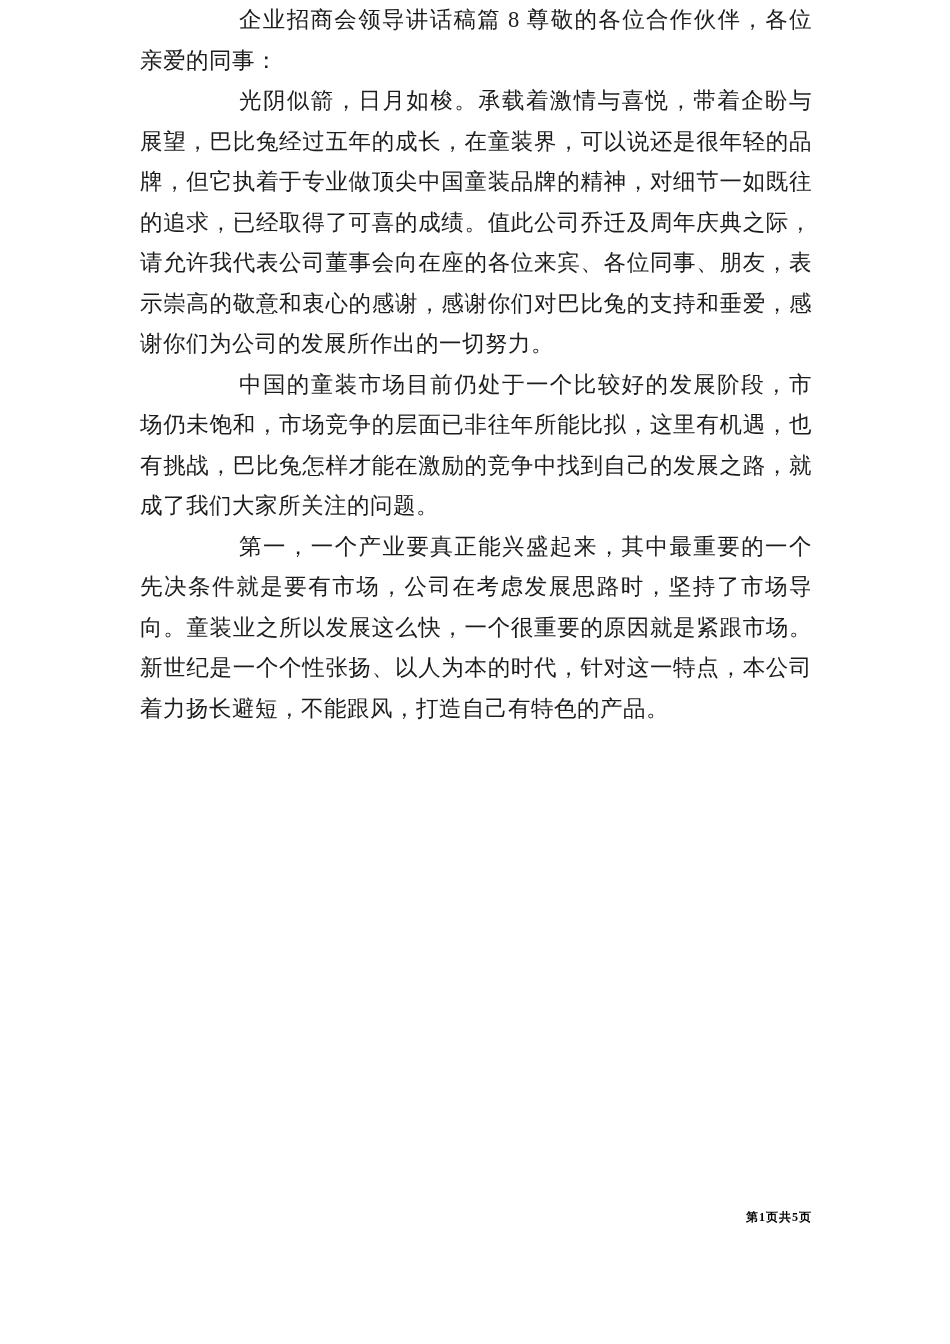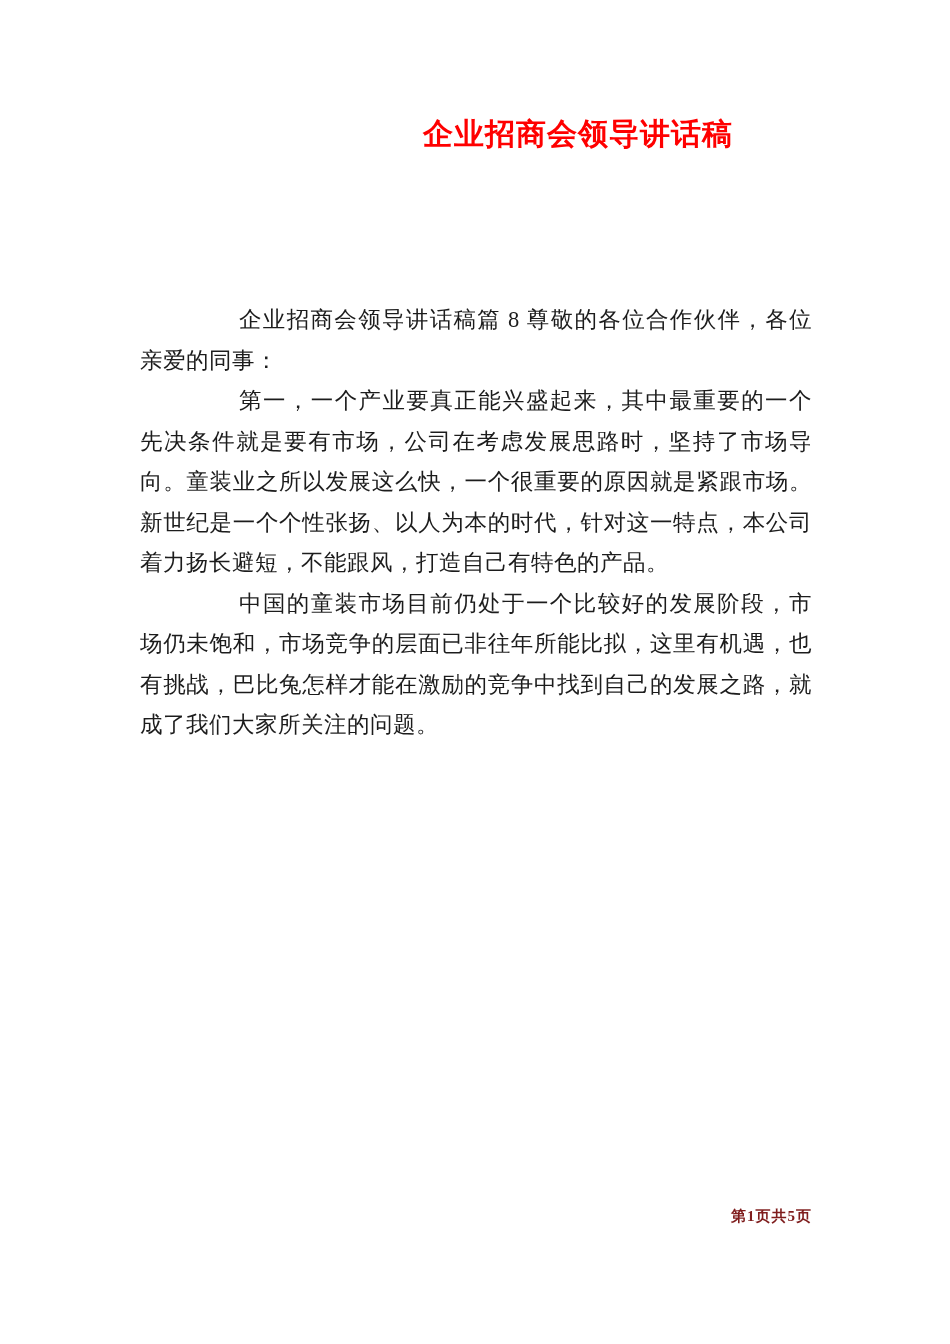--- a/index.html
+++ b/index.html
@@ -40,32 +40,32 @@
     line-height: 40.5px;
     color: #1c1c1c;
     text-align: justify;
     text-indent: 4.4em;
     letter-spacing: 0.5px;
   }
   .page-footer {
     position: absolute;
     right: 138px;
     bottom: 118px;
-    font-size: 15px;
+    font-size: 12px;
     font-weight: bold;
-    color: #7f1d1d;
+    color: #000000;
     letter-spacing: 1px;
   }
 </style>
 </head>
 <body>
 
 <div class="page">
   <div class="content">
-    <h1 class="doc-title">企业招商会领导讲话稿</h1>
     <div class="body-text">
       <p>企业招商会领导讲话稿篇 8 尊敬的各位合作伙伴，各位亲爱的同事：</p>
+      <p>光阴似箭，日月如梭。承载着激情与喜悦，带着企盼与展望，巴比兔经过五年的成长，在童装界，可以说还是很年轻的品牌，但它执着于专业做顶尖中国童装品牌的精神，对细节一如既往的追求，已经取得了可喜的成绩。值此公司乔迁及周年庆典之际，请允许我代表公司董事会向在座的各位来宾、各位同事、朋友，表示崇高的敬意和衷心的感谢，感谢你们对巴比兔的支持和垂爱，感谢你们为公司的发展所作出的一切努力。</p>
+      <p>中国的童装市场目前仍处于一个比较好的发展阶段，市场仍未饱和，市场竞争的层面已非往年所能比拟，这里有机遇，也有挑战，巴比兔怎样才能在激励的竞争中找到自己的发展之路，就成了我们大家所关注的问题。</p>
       <p>第一，一个产业要真正能兴盛起来，其中最重要的一个先决条件就是要有市场，公司在考虑发展思路时，坚持了市场导向。童装业之所以发展这么快，一个很重要的原因就是紧跟市场。新世纪是一个个性张扬、以人为本的时代，针对这一特点，本公司着力扬长避短，不能跟风，打造自己有特色的产品。</p>
-      <p>中国的童装市场目前仍处于一个比较好的发展阶段，市场仍未饱和，市场竞争的层面已非往年所能比拟，这里有机遇，也有挑战，巴比兔怎样才能在激励的竞争中找到自己的发展之路，就成了我们大家所关注的问题。</p>
     </div>
   </div>
   <div class="page-footer">第1页共5页</div>
 </div>
 
 </body></html>

